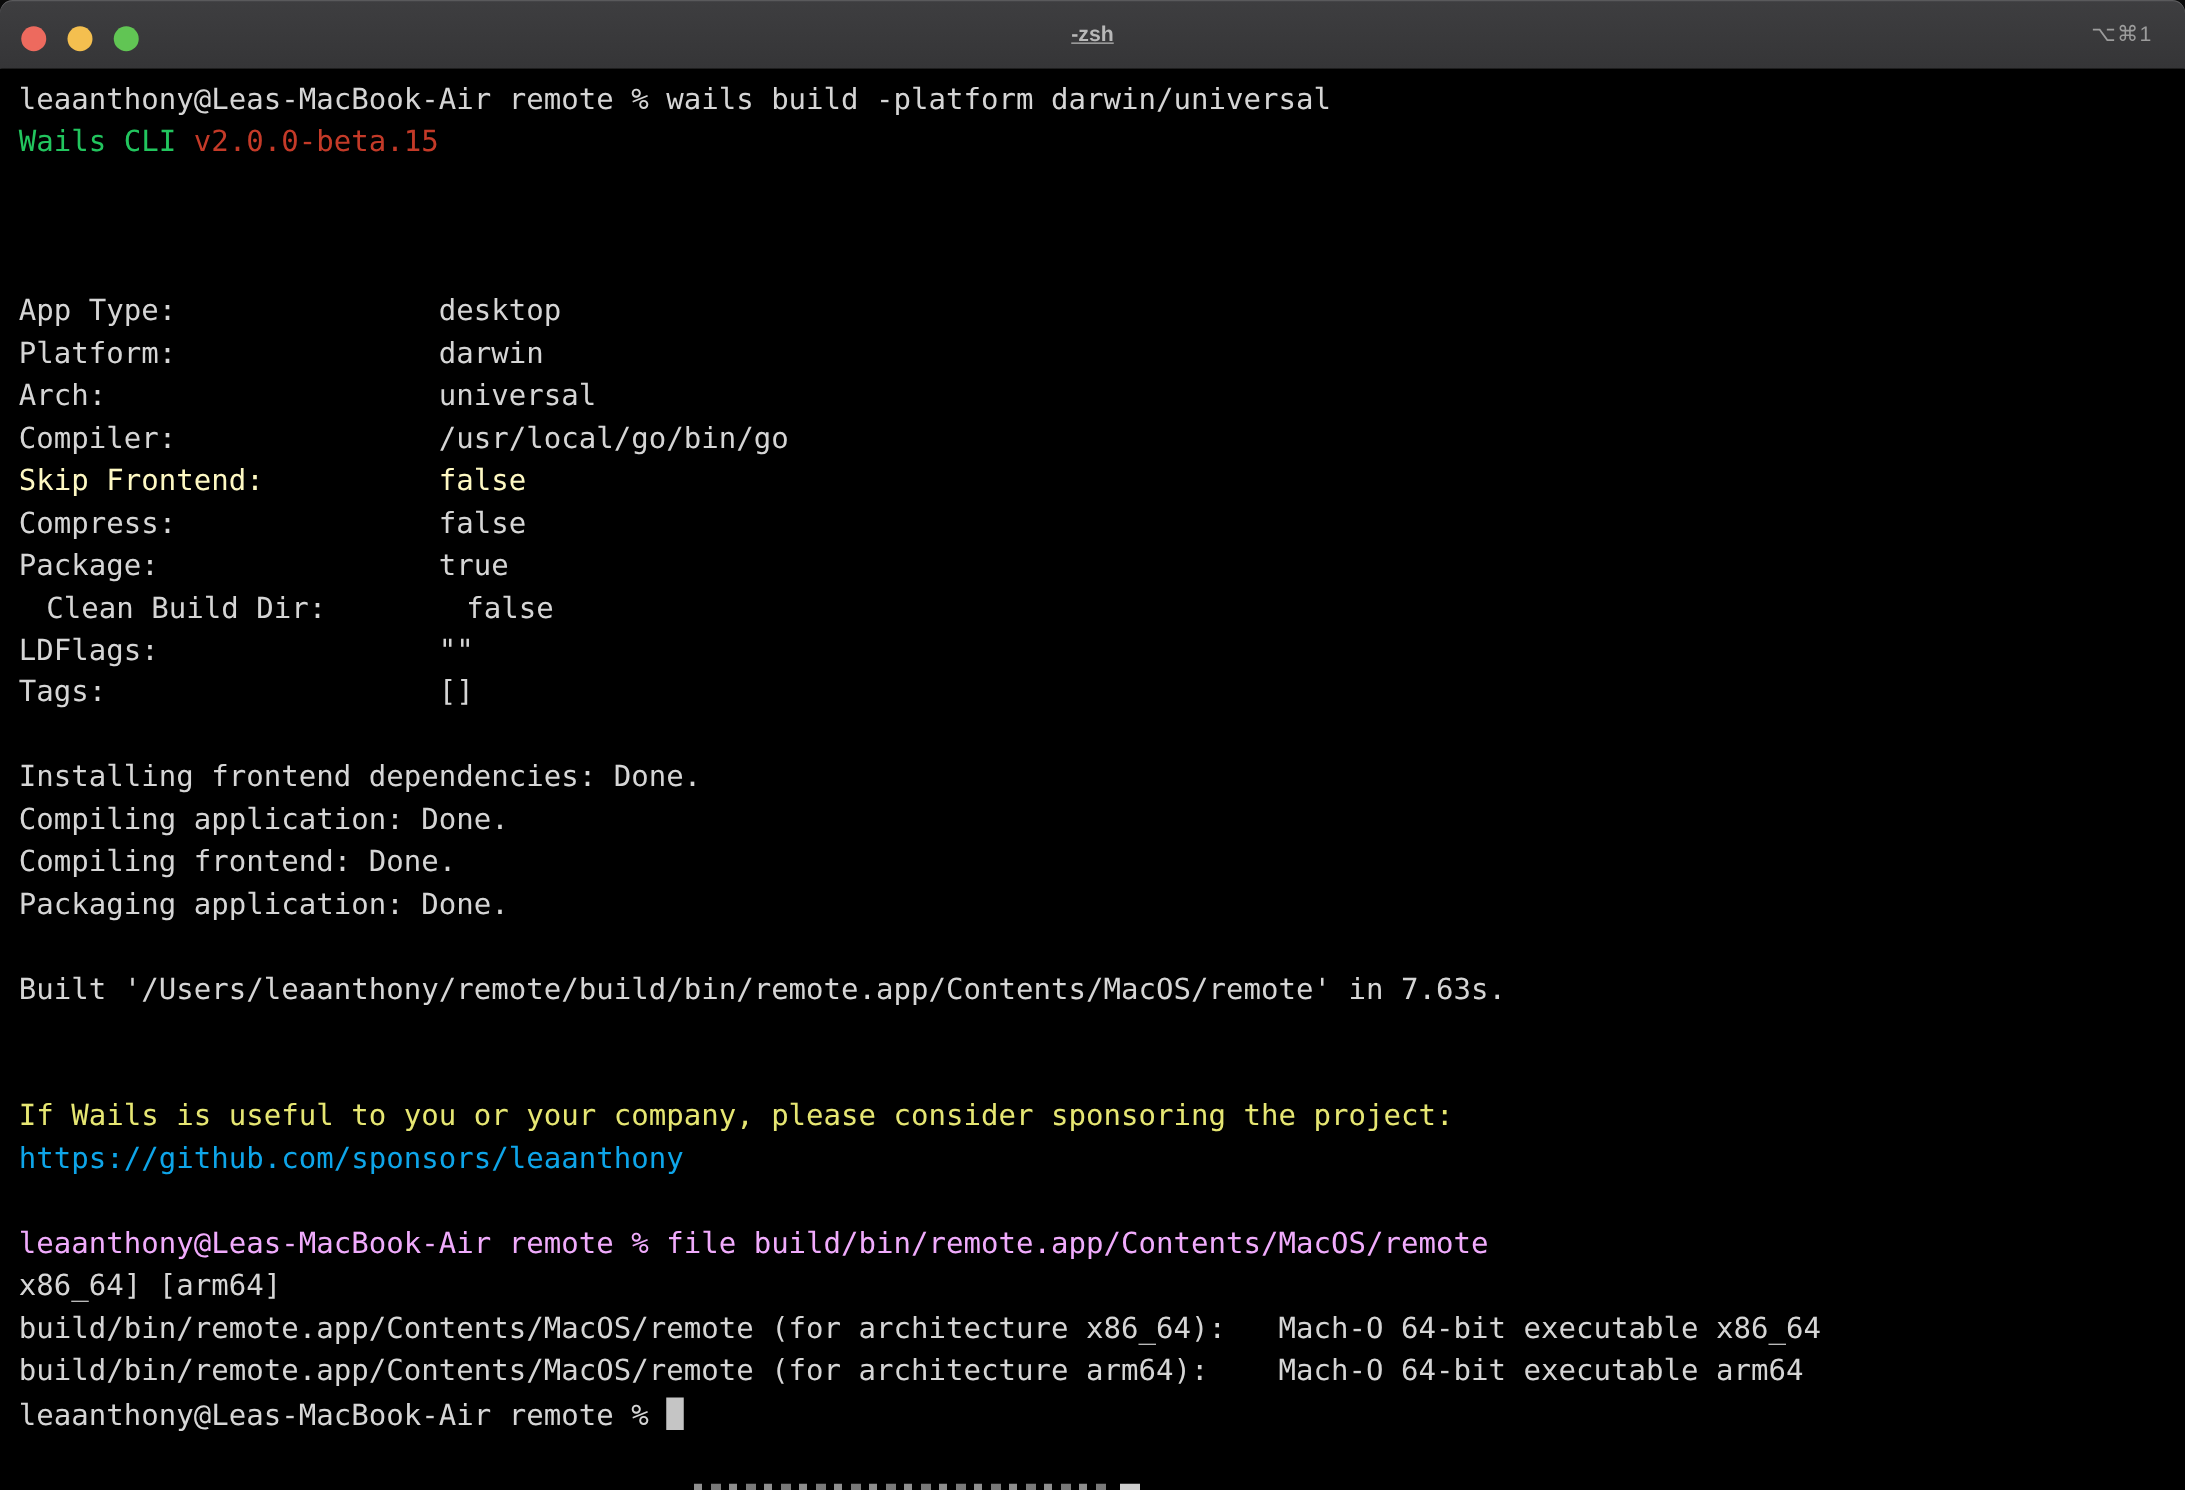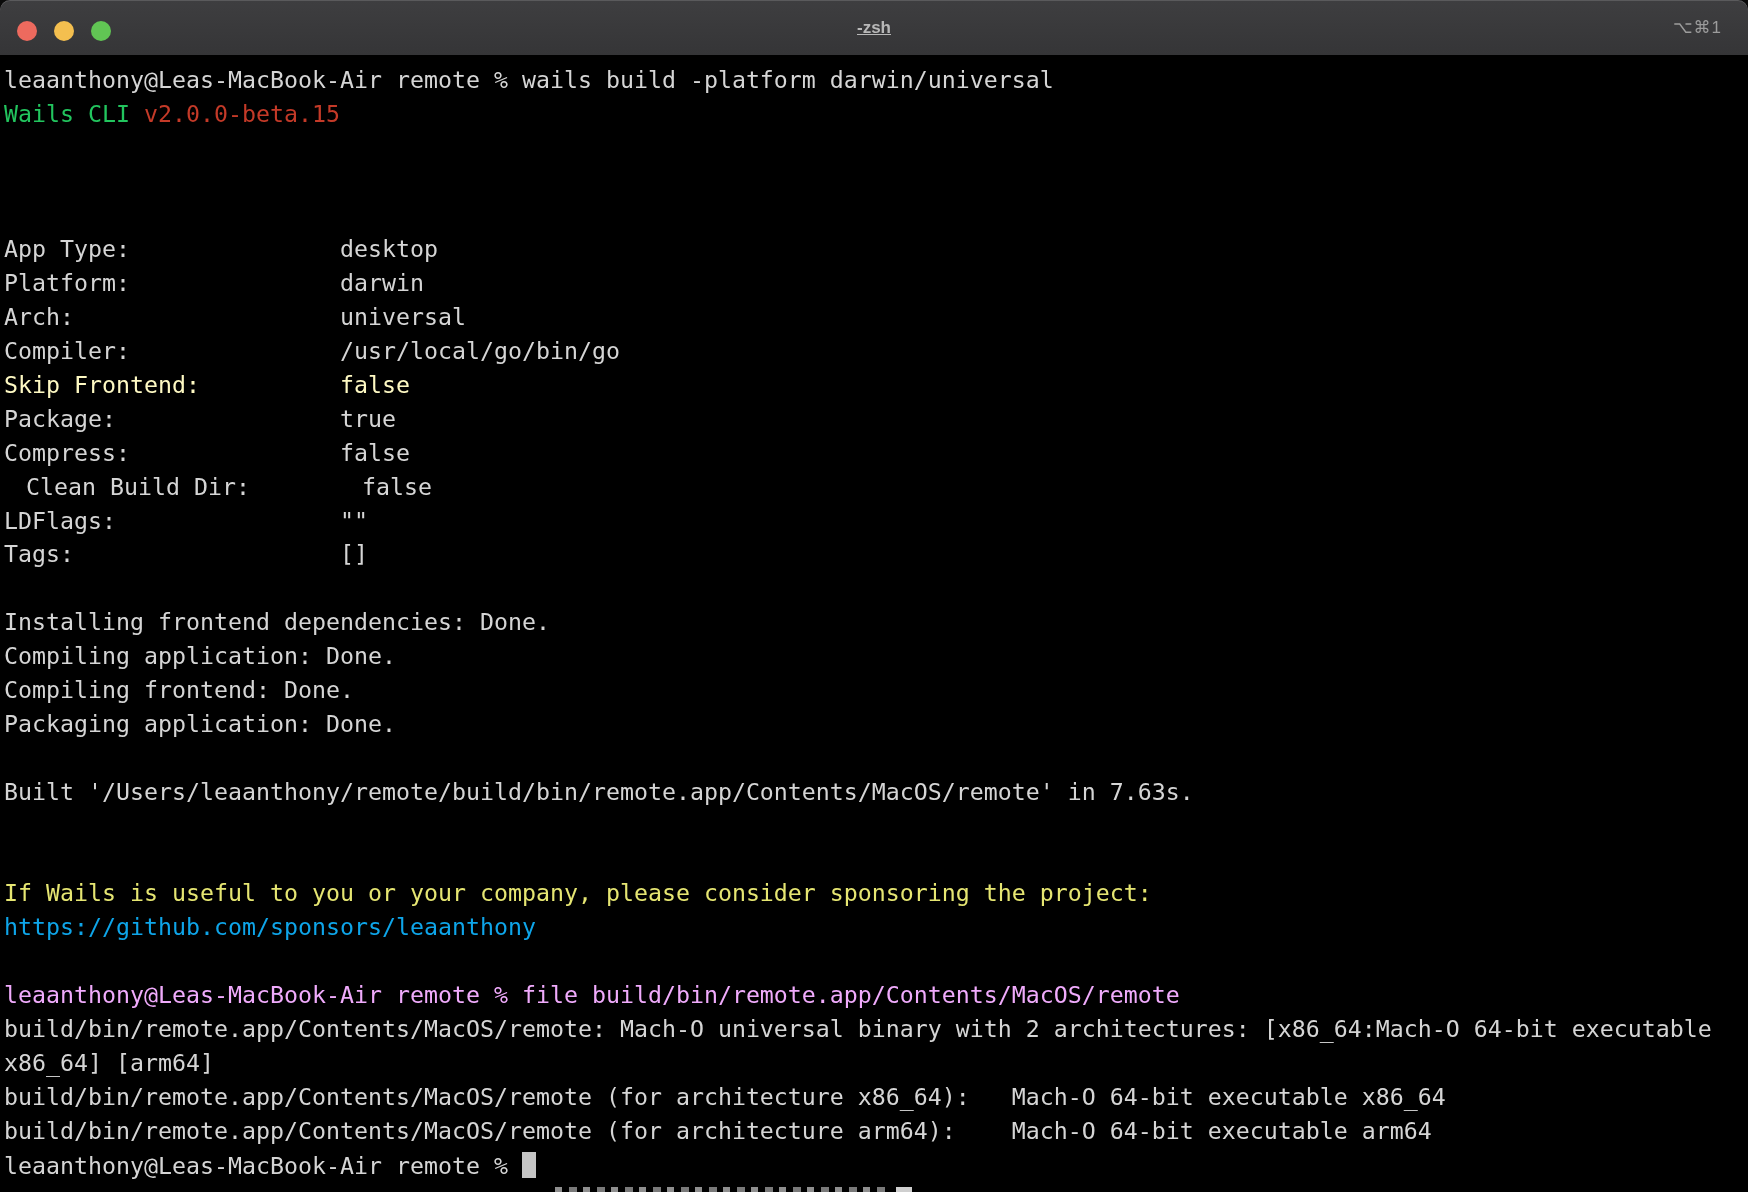--- a/index.html
+++ b/index.html
@@ -63,21 +63,21 @@
     font-family: "Liberation Sans", sans-serif;
     font-size: 17px;
     letter-spacing: 1px;
   }
   .screen {
     position: absolute;
     top: 55px;
     left: 0;
     right: 0;
     bottom: 0;
-    padding: 8px 0 0 4px;
+    padding: 8px 0 0 15px;
     background: #000000;
   }
   .line {
     height: 33.9px;
     line-height: 33.9px;
     font-size: 23.25px;
     white-space: pre;
     letter-spacing: 0;
   }
   .cursor {
@@ -128,39 +128,38 @@
       <div class="line"><span style="color: rgb(213, 213, 213);">leaanthony@Leas-MacBook-Air remote % wails build -platform darwin/universal</span></div>
       <div class="line"><span style="color: #22c55e;">Wails CLI </span><span style="color: rgb(196, 58, 40);">v2.0.0-beta.15</span></div>
       <div class="line"></div>
       <div class="line"></div>
       <div class="line"></div>
       <div class="line"><span style="color: rgb(213, 213, 213);">App Type:               desktop</span></div>
       <div class="line"><span style="color: rgb(213, 213, 213);">Platform:               darwin</span></div>
       <div class="line"><span style="color: rgb(213, 213, 213);">Arch:                   universal</span></div>
       <div class="line"><span style="color: rgb(213, 213, 213);">Compiler:               /usr/local/go/bin/go</span></div>
       <div class="line"><span style="color: #fef9c3;">Skip Frontend:          false</span></div>
+      <div class="line"><span style="color: rgb(213, 213, 213);">Compress:               false</span></div>
       <div class="line"><span style="color: rgb(213, 213, 213);">Package:                true</span></div>
-      <div class="line"><span style="color: rgb(213, 213, 213);">Compress:               false</span></div>
       <div class="line"><span style="color: rgb(213, 213, 213); margin-left: 22px;">Clean Build Dir:        false</span></div>
       <div class="line"><span style="color: rgb(213, 213, 213);">LDFlags:                ""</span></div>
       <div class="line"><span style="color: rgb(213, 213, 213);">Tags:                   []</span></div>
       <div class="line"></div>
       <div class="line"><span style="color: rgb(213, 213, 213);">Installing frontend dependencies: Done.</span></div>
       <div class="line"><span style="color: rgb(213, 213, 213);">Compiling application: Done.</span></div>
       <div class="line"><span style="color: rgb(213, 213, 213);">Compiling frontend: Done.</span></div>
       <div class="line"><span style="color: rgb(213, 213, 213);">Packaging application: Done.</span></div>
       <div class="line"></div>
       <div class="line"><span style="color: rgb(213, 213, 213);">Built '/Users/leaanthony/remote/build/bin/remote.app/Contents/MacOS/remote' in 7.63s.</span></div>
       <div class="line"></div>
       <div class="line"></div>
       <div class="line"><span style="color: rgb(230, 230, 114);">If Wails is useful to you or your company, please consider sponsoring the project:</span></div>
       <div class="line"><span style="color: #0ea5e9;">https://github.com/sponsors/leaanthony</span></div>
       <div class="line"></div>
       <div class="line"><span style="color: #f0abfc;">leaanthony@Leas-MacBook-Air remote % file build/bin/remote.app/Contents/MacOS/remote</span></div>
-      <div class="line"><span style="color: rgb(213, 213, 213);">build/bin/remote.app/Contents/MacOS/remote: Mach-O universal binary with 2 architectures: [x86_64:Mach-O 64-bit executable </span></div>
       <div class="line"><span style="color: rgb(213, 213, 213);">x86_64] [arm64]</span></div>
       <div class="line"><span style="color: rgb(213, 213, 213);">build/bin/remote.app/Contents/MacOS/remote (for architecture x86_64):   Mach-O 64-bit executable x86_64</span></div>
       <div class="line"><span style="color: rgb(213, 213, 213);">build/bin/remote.app/Contents/MacOS/remote (for architecture arm64):    Mach-O 64-bit executable arm64</span></div>
       <div class="line"><span style="color: rgb(213, 213, 213);">leaanthony@Leas-MacBook-Air remote % </span><span class="cursor" style="background: rgb(197, 197, 197);"></span></div>
     </div>
 
   <div class="clipped-fragments"></div>
   <div class="clipped-fragment-block"></div>
 
 </div>

